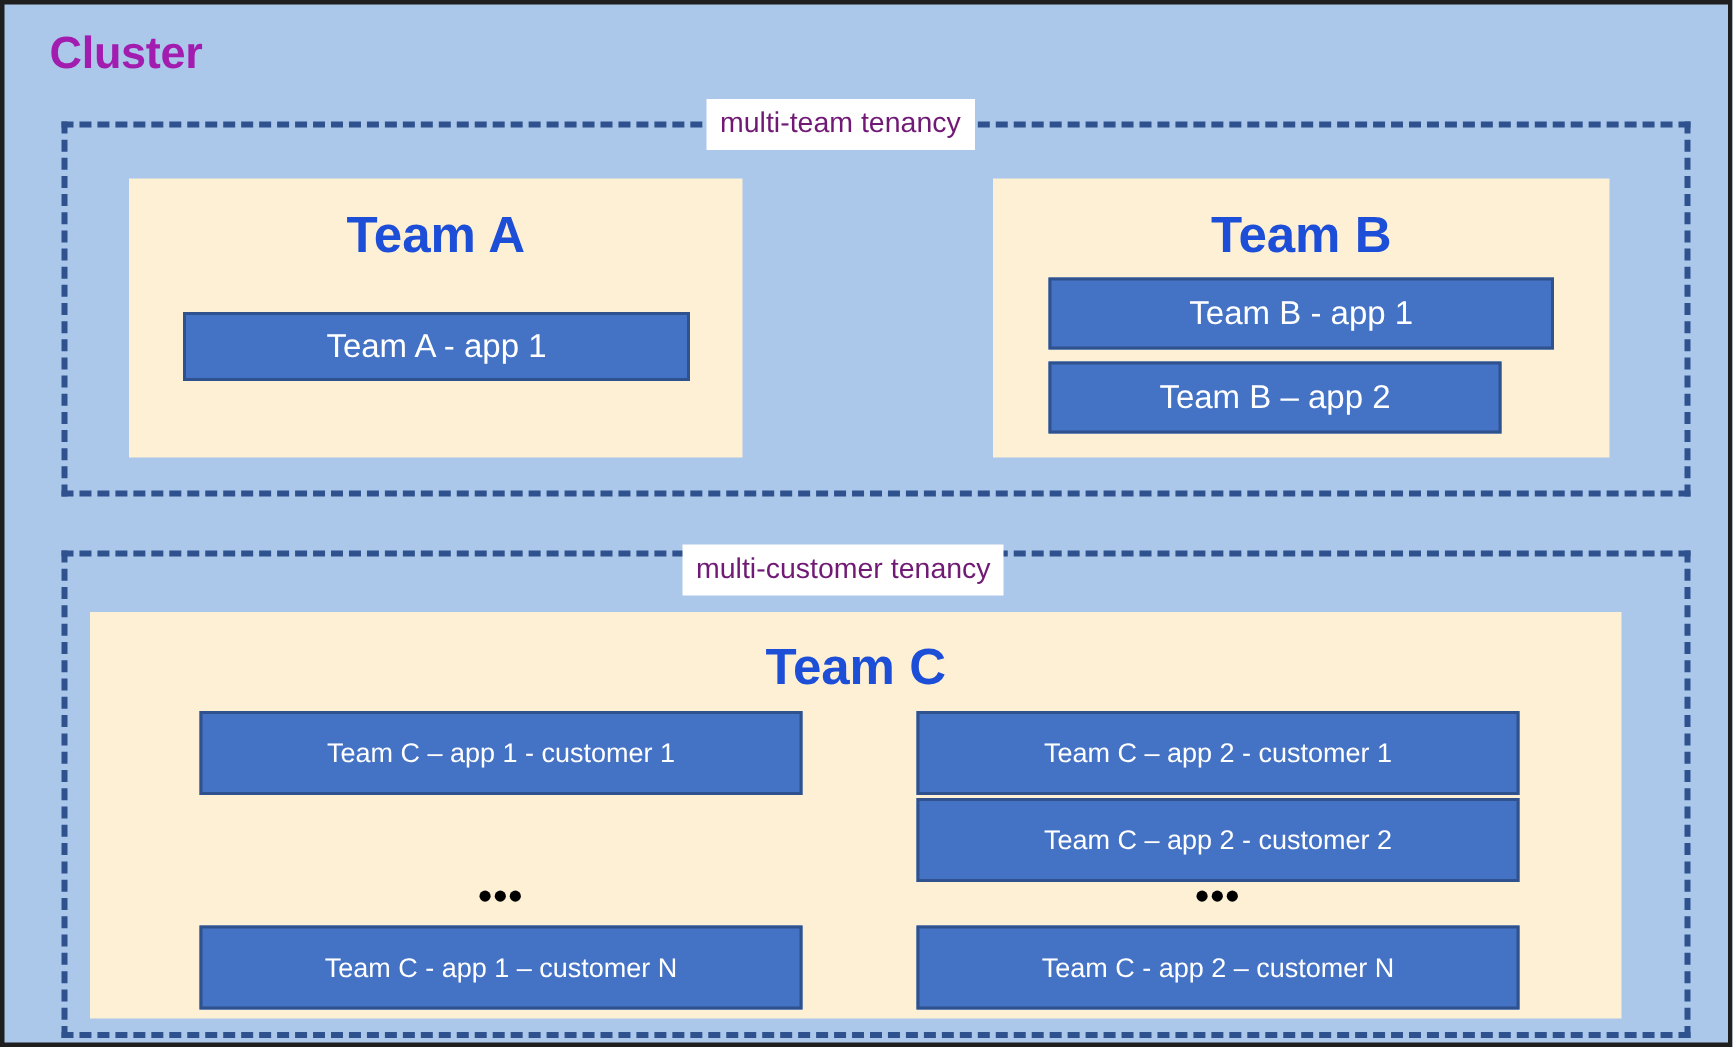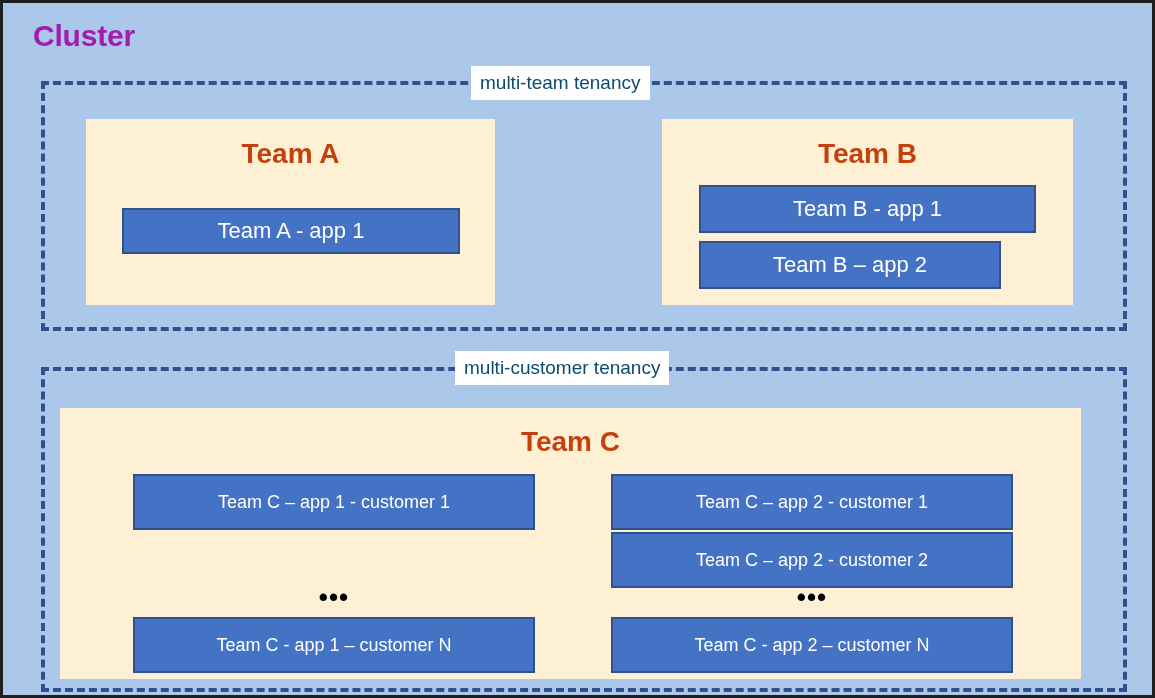--- a/index.html
+++ b/index.html
@@ -50,33 +50,33 @@
   #group-multi-customer {
     left: 38px;
     top: 364px;
     width: 1086px;
     height: 325px;
   }
 
   .tenancy-label {
     position: absolute;
     background: #ffffff;
-    color: #0c4a6e;
+    color: #701a75;
     font-size: 19px;
     line-height: 1;
     padding: 7px 9px 8px 9px;
     white-space: nowrap;
   }
   #label-multi-team {
     left: 468px;
     top: 63px;
   }
   #label-multi-customer {
     left: 452px;
-    top: 348px;
+    top: 360px;
   }
 
   
   .team-box {
     position: absolute;
     box-sizing: border-box;
     background: #fdf0d4;
     border: none;
   }
   #team-a-box {
@@ -96,23 +96,23 @@
     top: 405px;
     width: 1021px;
     height: 271px;
   }
 
   .team-title {
     position: absolute;
     left: 0;
     right: 0;
     text-align: center;
-    font-size: 28px;
+    font-size: 34px;
     font-weight: bold;
-    color: #c2410c;
+    color: #1d4ed8;
     line-height: 1;
     white-space: nowrap;
   }
   #team-a-box .team-title,
   #team-b-box .team-title { top: 21px; }
   #team-c-box .team-title { top: 20px; }
 
   
   .app-box {
     position: absolute;

